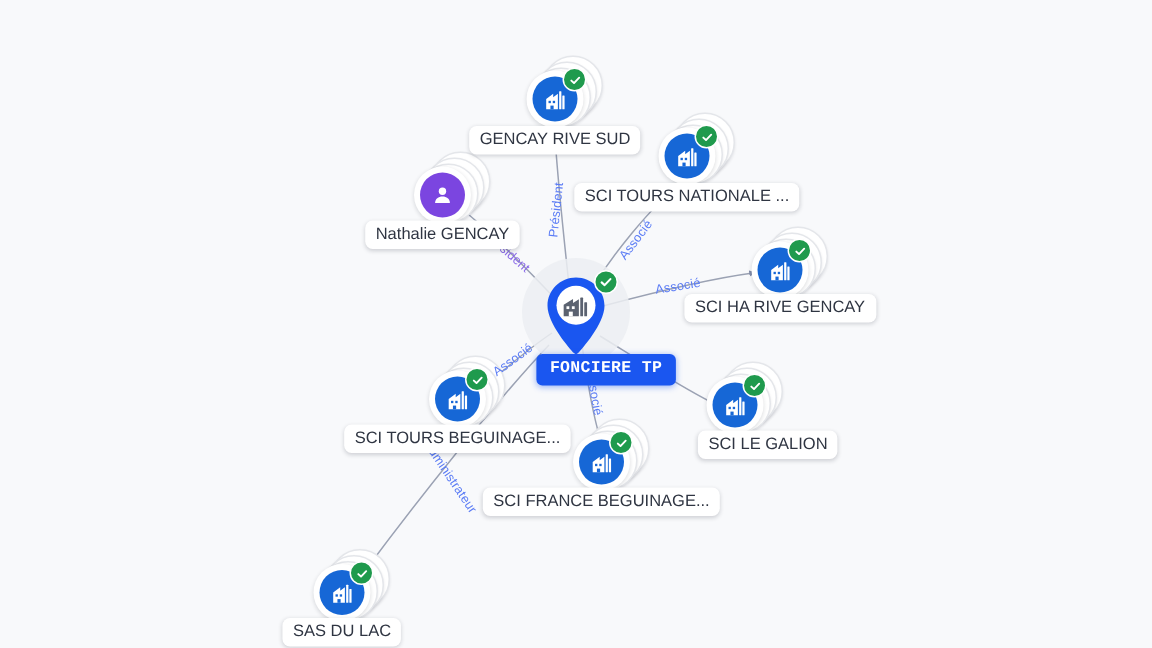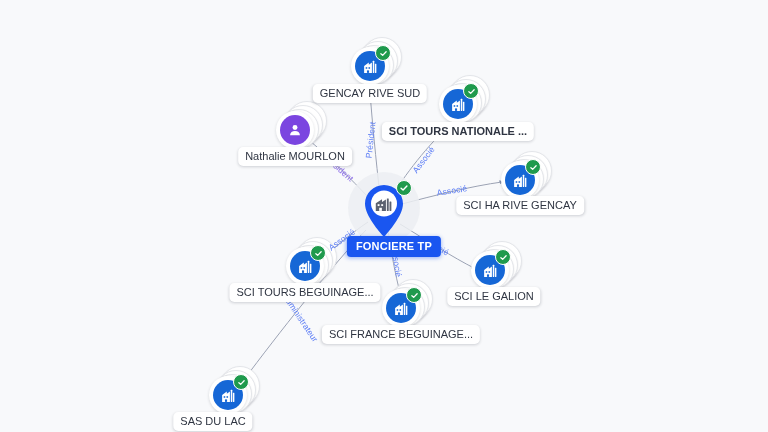--- a/index.html
+++ b/index.html
@@ -300,22 +300,22 @@
   <div id="labels-layer">
       <div class="elabel" style="color: rgb(91, 124, 245); left: 371px; top: 140px; transform: translate(-50%, -50%) rotate(-84deg);">Président</div>
       <div class="elabel" style="color: rgb(91, 124, 245); left: 424px; top: 160px; transform: translate(-50%, -50%) rotate(-53deg);">Associé</div>
       <div class="elabel" style="color: rgb(138, 106, 232); left: 338px; top: 168px; transform: translate(-50%, -50%) rotate(41deg);">Président</div>
       <div class="elabel" style="color: rgb(91, 124, 245); left: 452px; top: 191px; transform: translate(-50%, -50%) rotate(-9deg);">Associé</div>
       <div class="elabel" style="color: rgb(91, 124, 245); left: 435px; top: 246px; transform: translate(-50%, -50%) rotate(31deg);">Associé</div>
       <div class="elabel" style="color: rgb(91, 124, 245); left: 396px; top: 262px; transform: translate(-50%, -50%) rotate(80deg);">Associé</div>
       <div class="elabel" style="color: rgb(91, 124, 245); left: 342px; top: 240px; transform: translate(-50%, -50%) rotate(-36deg);">Associé</div>
       <div class="elabel" style="color: rgb(91, 124, 245); left: 300px; top: 318px; transform: translate(-50%, -50%) rotate(56deg);">Administrateur</div>
       <div class="label" style="left: 370px; top: 84px;">GENCAY RIVE SUD</div>
-      <div class="label" style="left: 458px; top: 122px; font-weight: bold;">SCI TOURS NATIONALE ...</div>
-      <div class="label" style="left: 295px; top: 147px;">Nathalie MOURLON</div>
+      <div class="label" style="left: 458px; top: 122px;">SCI TOURS NATIONALE ...</div>
+      <div class="label" style="left: 295px; top: 147px;">Nathalie GENCAY</div>
       <div class="label" style="left: 520px; top: 196px;">SCI HA RIVE GENCAY</div>
-      <div class="label" style="left: 494px; top: 287px;">SCI LE GALION</div>
+      <div class="label" style="left: 512px; top: 287px;">SCI LE GALION</div>
       <div class="label" style="left: 401px; top: 325px;">SCI FRANCE BEGUINAGE...</div>
       <div class="label" style="left: 305px; top: 283px;">SCI TOURS BEGUINAGE...</div>
-      <div class="label" style="left: 213px; top: 412px;">SAS DU LAC</div>
-      <div class="label primary" style="left: 394px; top: 236px;">FONCIERE TP</div>
+      <div class="label" style="left: 228px; top: 412px;">SAS DU LAC</div>
+      <div class="label primary" style="left: 404px; top: 236px; font-family: Liberation Mono, monospace;">FONCIERE TP</div>
     </div>
 </div>
 
 </body></html>

